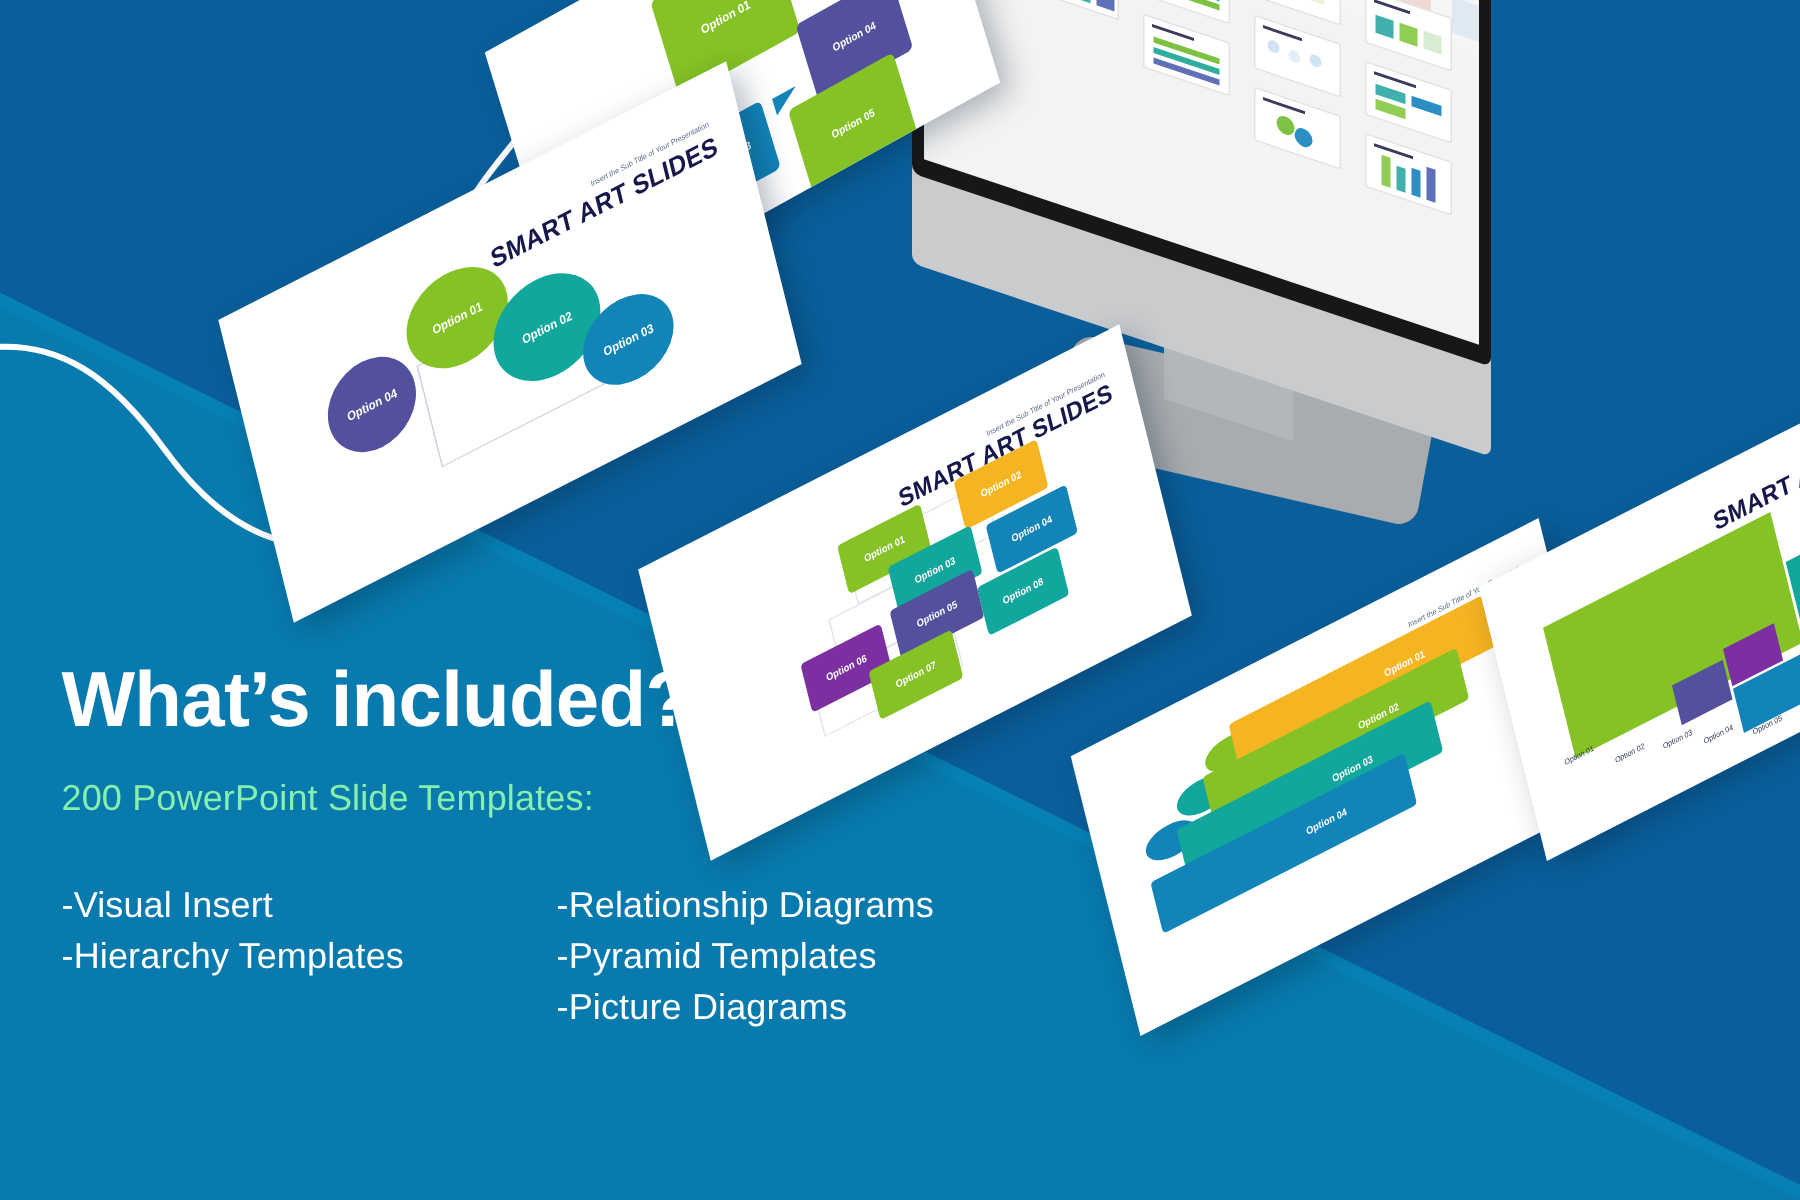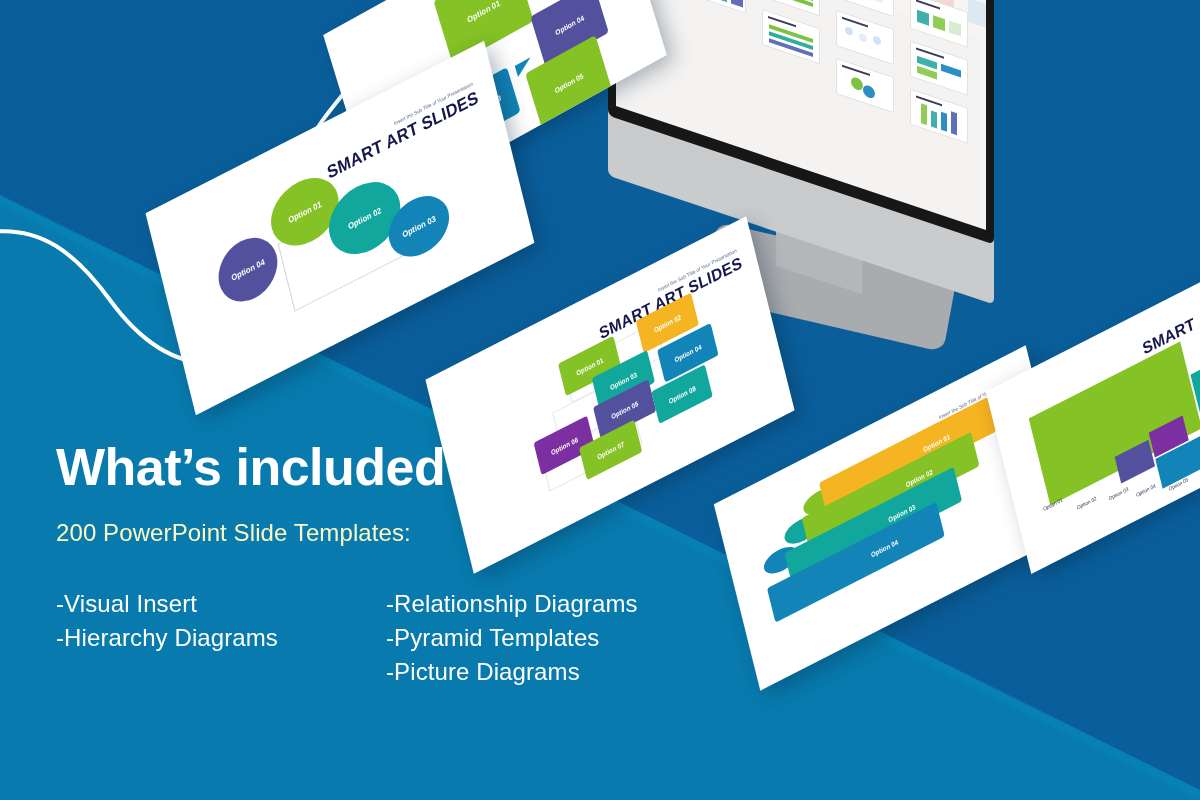--- a/index.html
+++ b/index.html
@@ -86,32 +86,32 @@
   .ppt-ribbon-body { position: absolute; background: #f6f5f4; }
   .thumb {
     position: absolute;
     background: #ffffff;
     border: 1px solid #e2e2e2;
     border-radius: 2px;
     overflow: hidden;
   }
 
   
-  .copy { position: absolute; left: 56px; top: 440px; width: 700px; }
+  .copy { position: absolute; left: 41px; top: 440px; width: 700px; }
   .headline {
     font-size: 52px;
     font-weight: 700;
     color: #ffffff;
     letter-spacing: -0.5px;
     line-height: 1.05;
   }
   .subhead {
     margin-top: 24px;
     font-size: 24px;
-    color: #fef9c3;
+    color: #86efac;
     font-weight: 400;
     letter-spacing: .1px;
   }
   .lists {
     margin-top: 40px;
     display: flex;
     gap: 0;
   }
   .list-col { width: 330px; }
   .list-col li {
@@ -312,21 +312,21 @@
       <div class="sl-sub" style="left:158px; top:216px; font-size:5px; color:#2b3550; transform:scaleY(1.3);">Option 05</div>
     </div>
   </div>
 
   <div class="copy">
     <div class="headline">What’s included?</div>
     <div class="subhead">200 PowerPoint Slide Templates:</div>
     <div class="lists">
       <ul class="list-col">
         <li>-Visual Insert</li>
-        <li>-Hierarchy Diagrams</li>
+        <li>-Hierarchy Templates</li>
       </ul>
       <ul class="list-col">
         <li>-Relationship Diagrams</li>
         <li>-Pyramid Templates</li>
         <li>-Picture Diagrams</li>
       </ul>
     </div>
   </div>
 
 </div>

